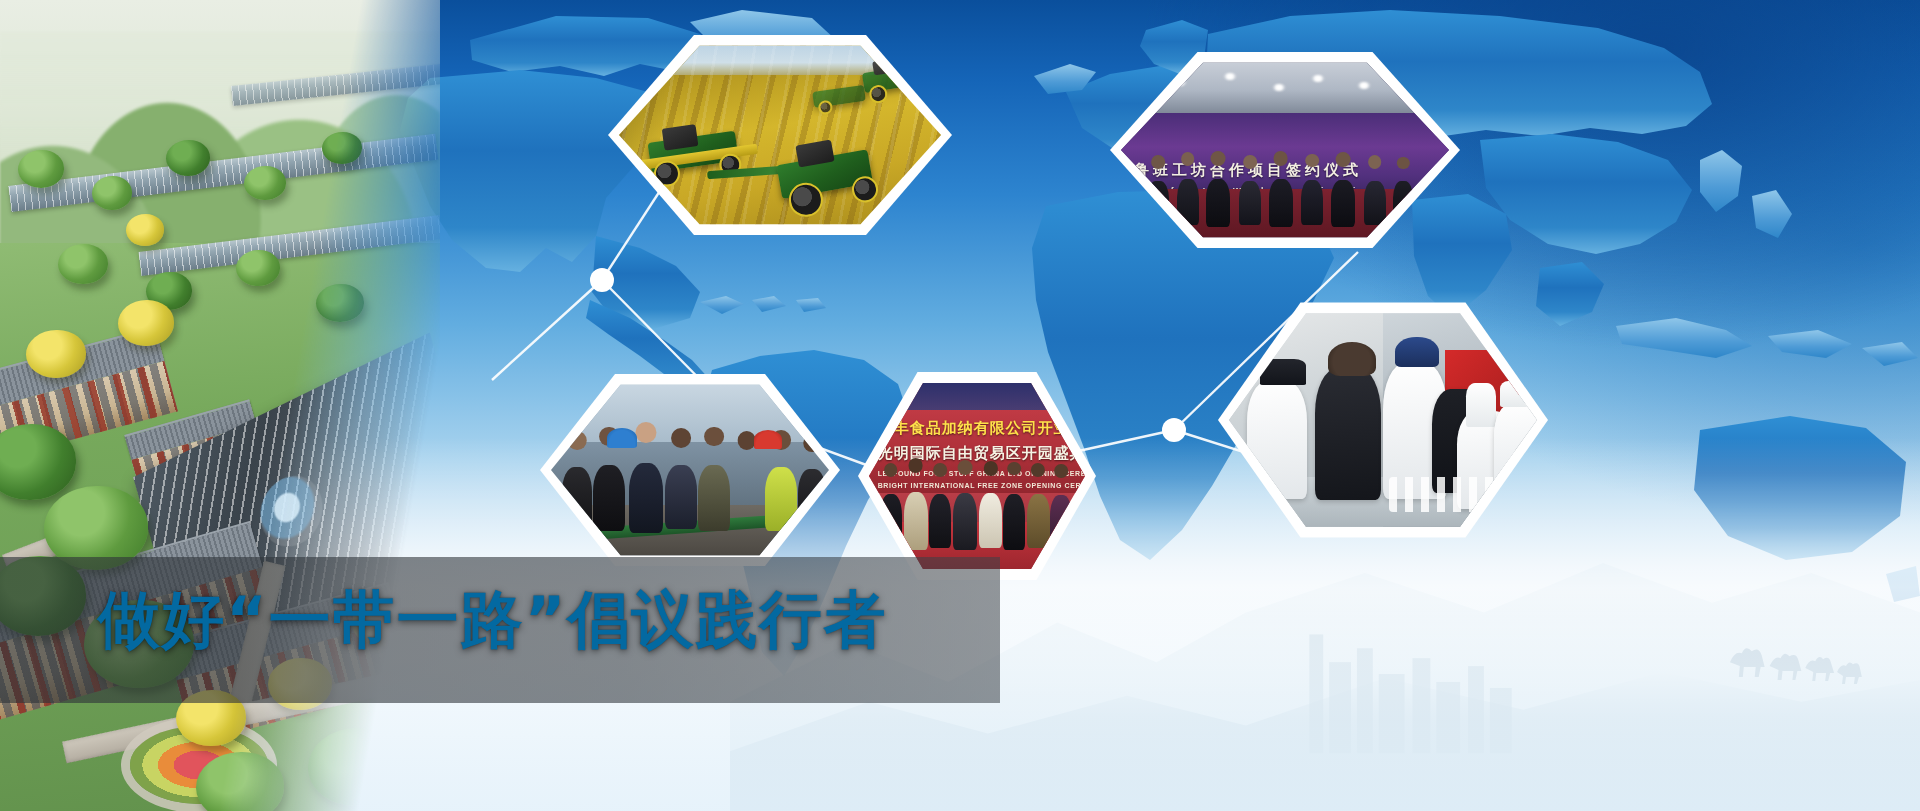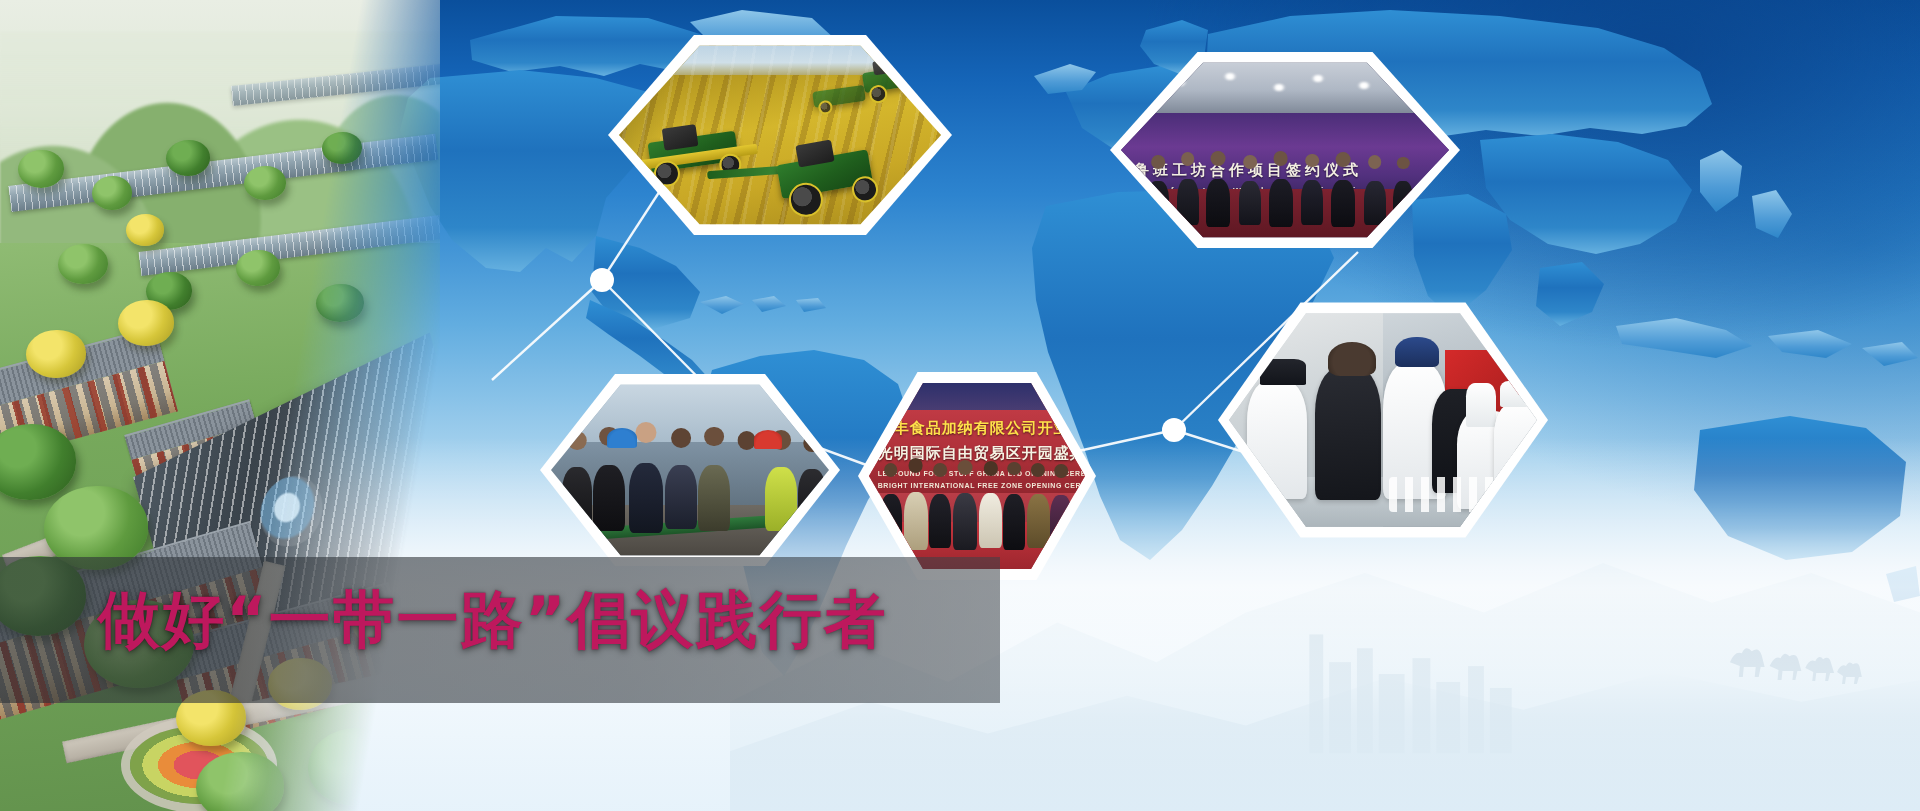--- a/index.html
+++ b/index.html
@@ -258,21 +258,21 @@
 
   
   .headline-band{
     position:absolute; left:0; top:557px;
     width:1000px; height:146px;
     background:linear-gradient(90deg, rgba(45,50,55,.62) 0%, rgba(52,58,64,.60) 62%, rgba(60,66,72,.55) 100%);
   }
   .headline{
     position:absolute; left:98px; top:575px;
     font-family:"DejaVu Sans","Liberation Sans",sans-serif;
-    font-size:62px; font-weight:700; color:#be185d;
+    font-size:62px; font-weight:700; color:#0369a1;
     letter-spacing:2px; line-height:1.45;
     text-shadow:0 2px 7px rgba(0,0,0,.55), 0 0 2px rgba(0,0,0,.35);
     white-space:nowrap;
   }
 </style>
 </head>
 <body>
 
 <div id="stage">
 

